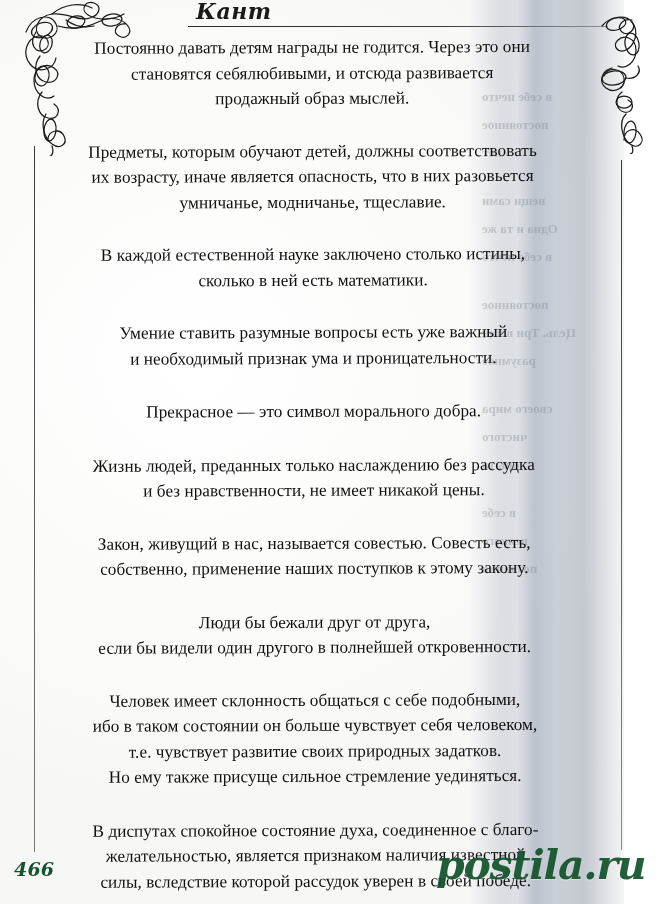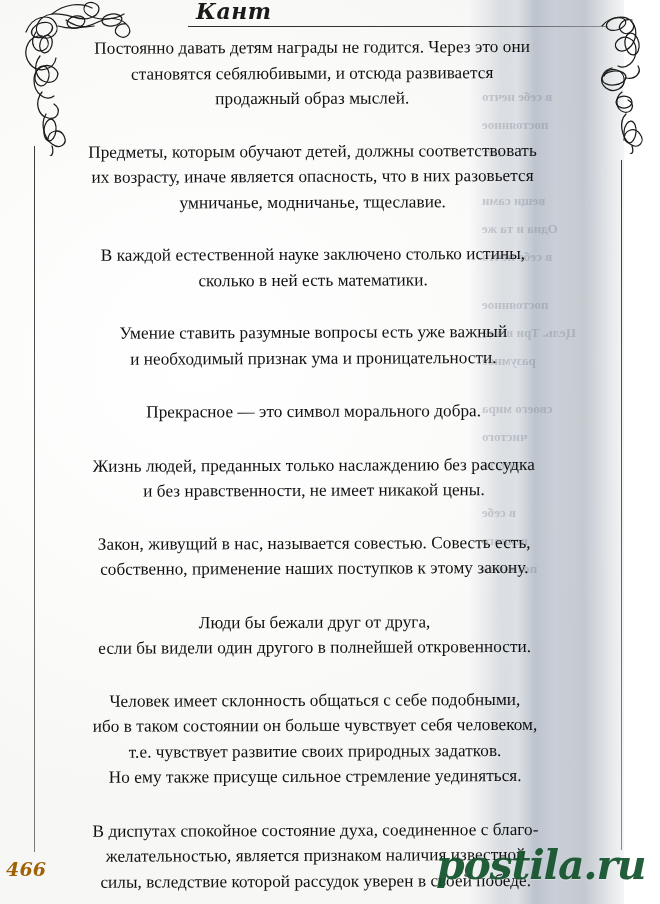--- a/index.html
+++ b/index.html
@@ -150,26 +150,26 @@
   .aph.a8{ margin-bottom:27px; }
   .aph.a9{ margin-bottom:28px; }
   .aph.a10{ margin-bottom:0; }
 
   
   .skew{ transform:rotate(-0.25deg); transform-origin:0 0; }
 
   
   .folio{
     position:absolute;
-    left:6px; top:858px;
+    left:14px; top:858px;
     font-family:"DejaVu Serif", serif;
     font-style:italic;
     font-weight:700;
     font-size:19px;
-    color:#a16207;
+    color:#14532d;
     letter-spacing:.2px;
   }
 
   
   .watermark{
     position:absolute;
     left:436px; top:845px;
     font-family:"DejaVu Serif", serif;
     font-style:italic;
     font-weight:700;

